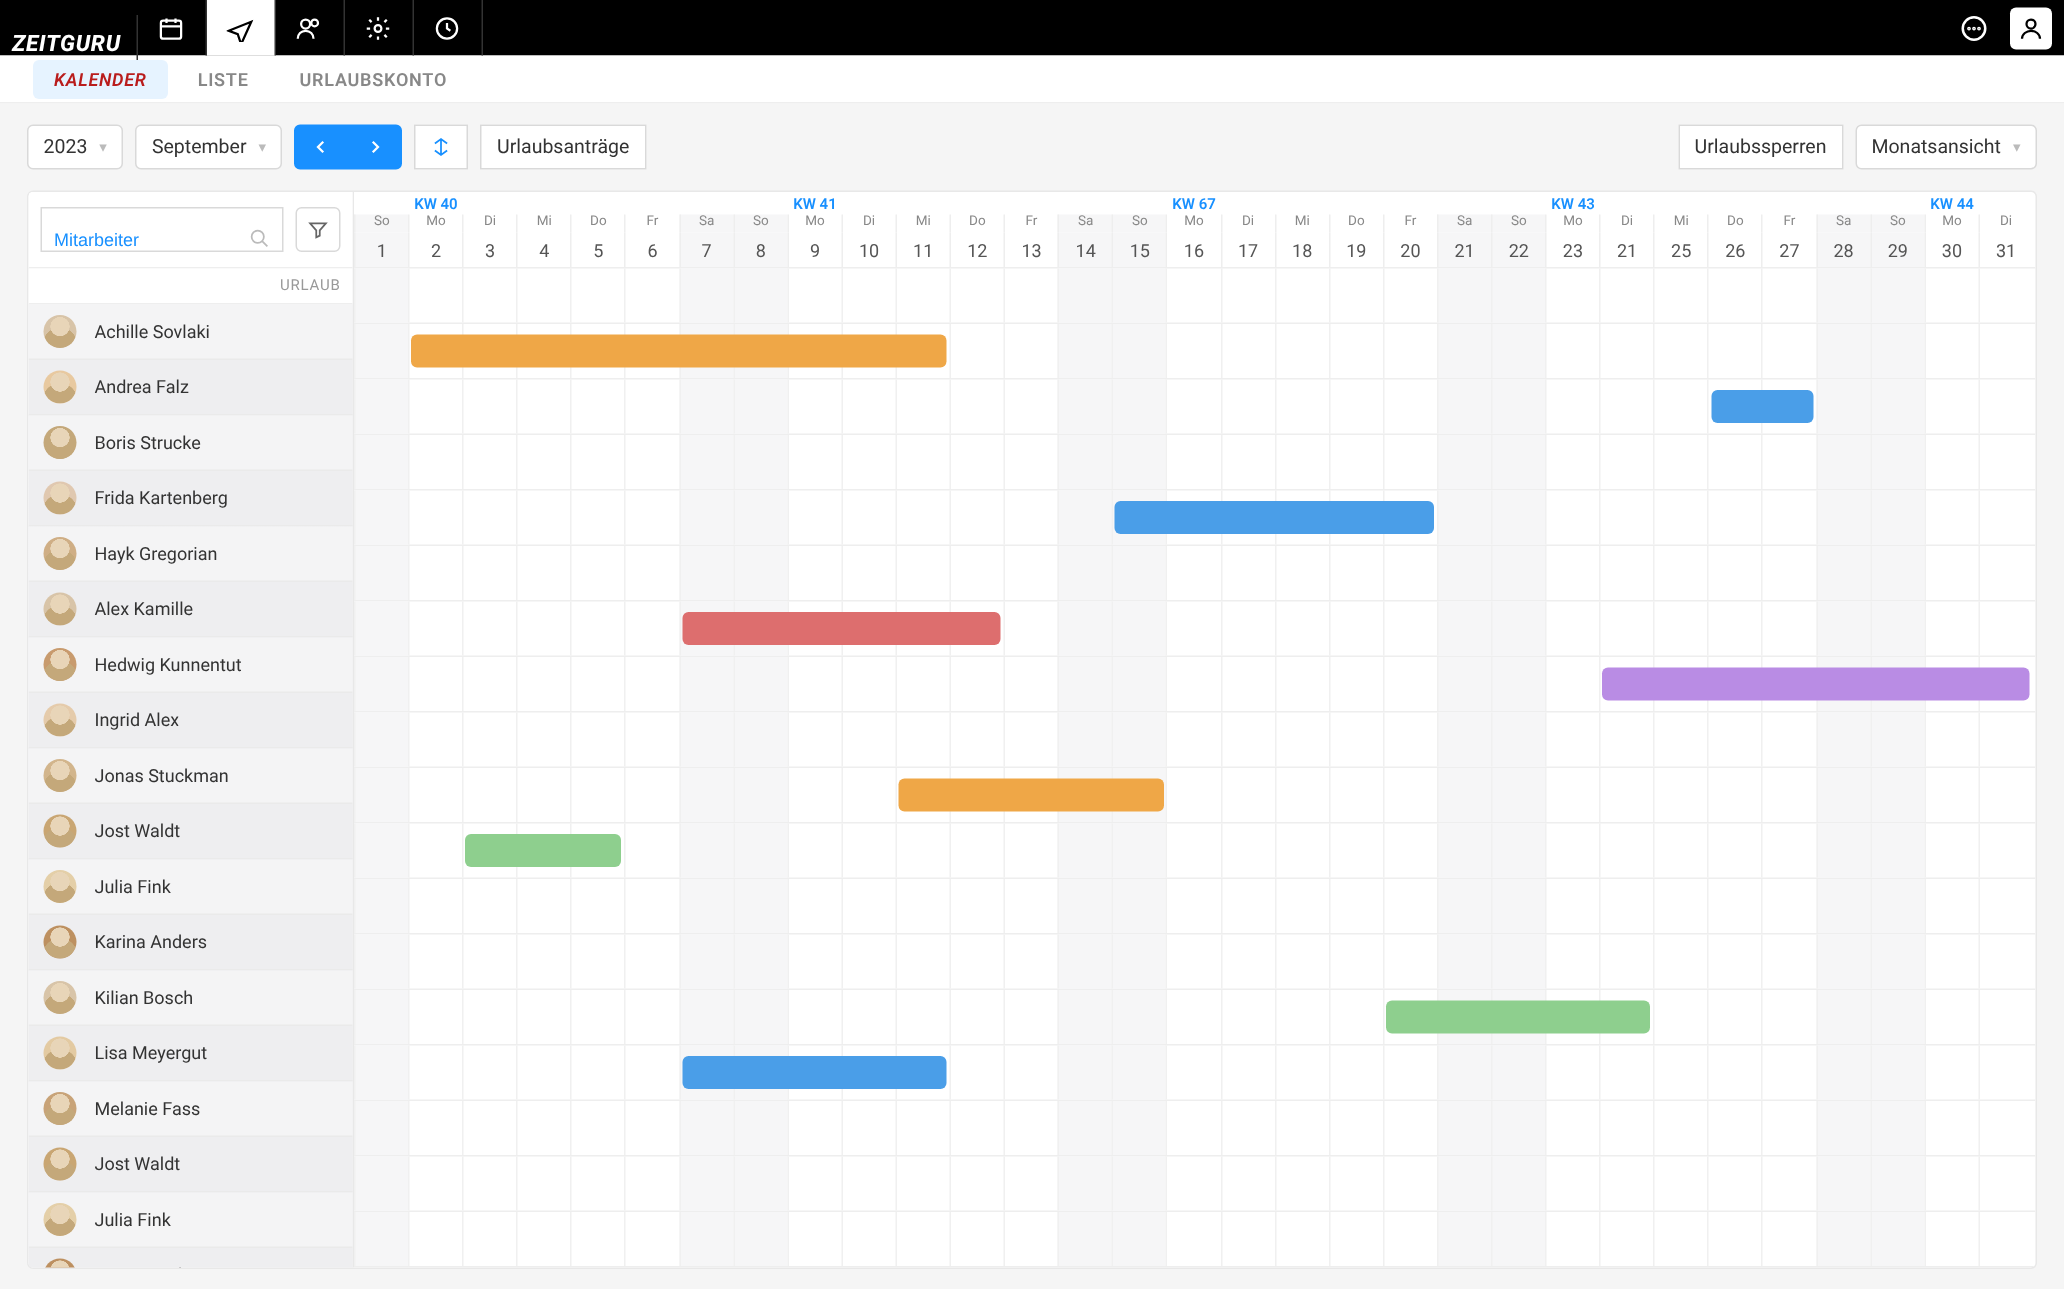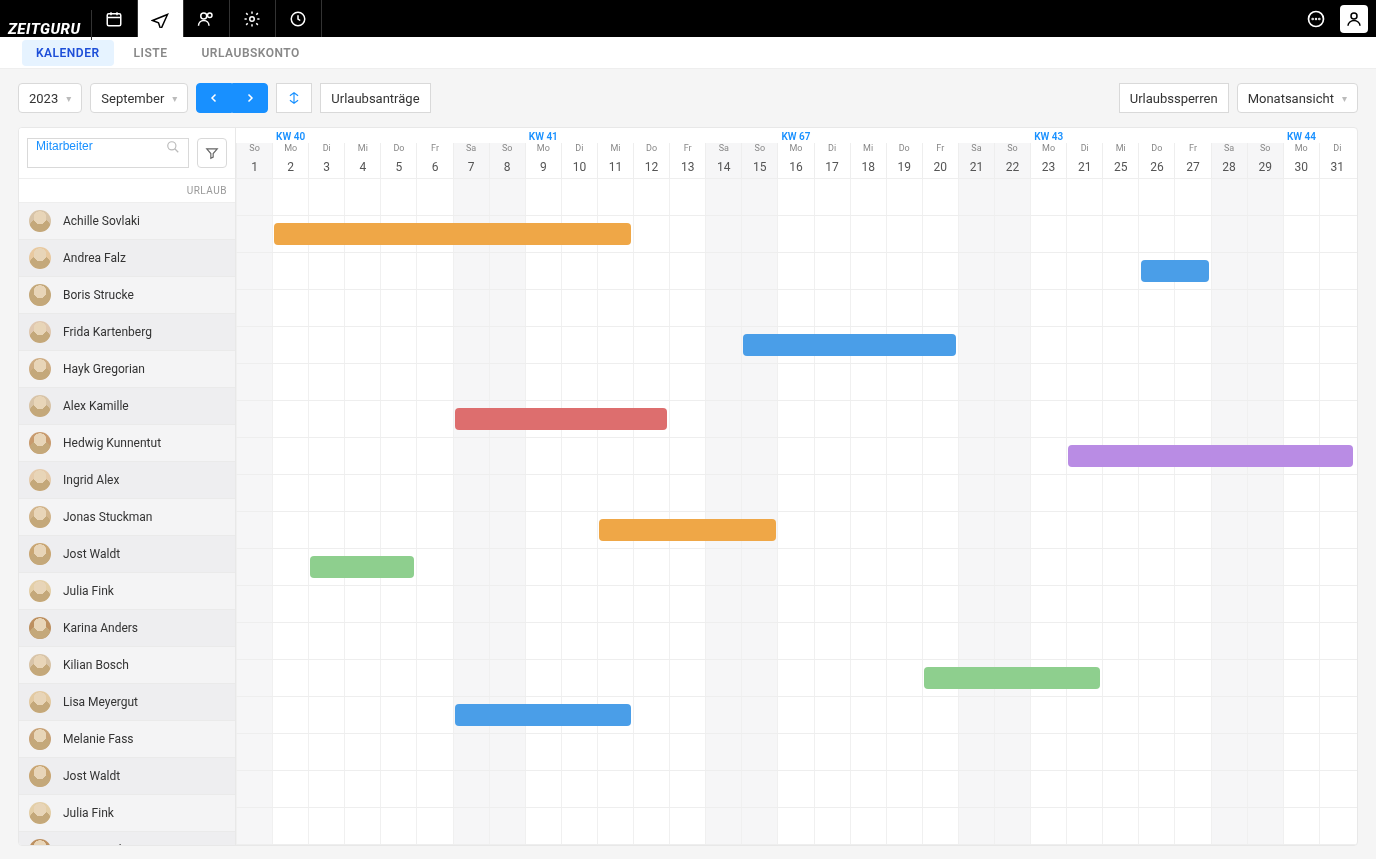--- a/index.html
+++ b/index.html
@@ -12,21 +12,21 @@
 .nav-icon { width: 46px; height: 37px; display: flex; align-items: center; justify-content: center; border-right: 1px solid #333; cursor: pointer; }
 .nav-icon.active { background: #fff; color: #000; }
 .nav-icon svg { width: 18px; height: 18px; }
 .topbar-right { display: flex; align-items: center; gap: 14px; }
 .topbar-right .ico { width: 20px; height: 20px; display: flex; align-items: center; justify-content: center; cursor: pointer; }
 .user-btn { width: 28px; height: 28px; background: #fff; border-radius: 4px; display: flex; align-items: center; justify-content: center; color: #000; cursor: pointer; }
 
 
 .subtabs { height: 32px; background: #fff; display: flex; align-items: center; padding-left: 22px; gap: 6px; border-bottom: 1px solid #eee; }
 .subtab { padding: 6px 14px; font-size: 12px; font-weight: 600; letter-spacing: 0.5px; color: #888; cursor: pointer; border-radius: 4px; }
-.subtab.active { color: #1d4ed8; background: #e6f3ff; }
+.subtab.active { color: #b91c1c; background: #e6f3ff; font-style: italic; }
 
 
 .toolbar { padding: 14px 18px; display: flex; align-items: center; gap: 8px; }
 .select { background: #fff; border: 1px solid #d9d9d9; border-radius: 4px; padding: 5px 10px; font-size: 13px; display: flex; align-items: center; gap: 8px; cursor: pointer; height: 30px; }
 .select .caret { color: #bbb; font-size: 10px; }
 .btn-group { display: flex; }
 .btn-group .btn { border-radius: 0; }
 .btn-group .btn:first-child { border-top-left-radius: 4px; border-bottom-left-radius: 4px; }
 .btn-group .btn:last-child { border-top-right-radius: 4px; border-bottom-right-radius: 4px; }
 .btn { background: #fff; border: 1px solid #d9d9d9; padding: 5px 10px; height: 30px; display: flex; align-items: center; justify-content: center; cursor: pointer; font-size: 13px; }
@@ -34,21 +34,21 @@
 .btn.icon-only { width: 36px; padding: 0; }
 .spacer { flex: 1; }
 
 
 .main { padding: 0 18px 18px 18px; }
 .panel { background: #fff; border: 1px solid #e8e8e8; border-radius: 4px; overflow: hidden; position: relative; }
 
 .grid-wrap { position: relative; }
 .left-col { width: 217px; position: absolute; left:0; top:0; bottom:0; background: linear-gradient(to bottom, #f7f7f8, #f1f1f3); border-right:1px solid #e8e8e8; z-index:3; }
 .left-header { height: 51px; display:flex; align-items:center; padding:0 8px; gap:8px; background:#fff; border-bottom:1px solid #eee; }
-.search { flex:1; border:1px solid #d9d9d9; border-radius:0; height:30px; display:flex; align-items:flex-start; padding:0 8px; justify-content:space-between; }
+.search { flex:1; border:1px solid #d9d9d9; border-radius:0; height:30px; display:flex; align-items:flex-end; padding:0 8px; justify-content:space-between; }
 .search input { border:none; outline:none; width:100%; font-size:12px; color:#1890ff; background:transparent; }
 .search input::placeholder { color:#1890ff; }
 .search-ico { color:#bbb; width:16px; height:16px; display:flex; align-items:center; justify-content:center; }
 .filter-btn { width:30px; height:30px; border:1px solid #d9d9d9; border-radius:4px; display:flex; align-items:center; justify-content:center; cursor:pointer; background:#fff; }
 .urlaub-label { height:24px; font-size:10px; color:#999; display:flex; align-items:center; justify-content:flex-end; padding-right:8px; letter-spacing:0.5px; border-bottom:1px solid #eee; background:#fff; }
 
 .emp-row { height:37px; display:flex; align-items:center; padding:0 10px; gap:12px; border-bottom:1px solid #eaeaea; }
 .emp-row:nth-child(odd) { background:#f4f4f5; }
 .emp-row:nth-child(even) { background:#eeeef0; }
 .avatar { width:22px; height:22px; border-radius:50%; background:#d8c4a8; flex-shrink:0; position:relative; overflow:hidden; }

